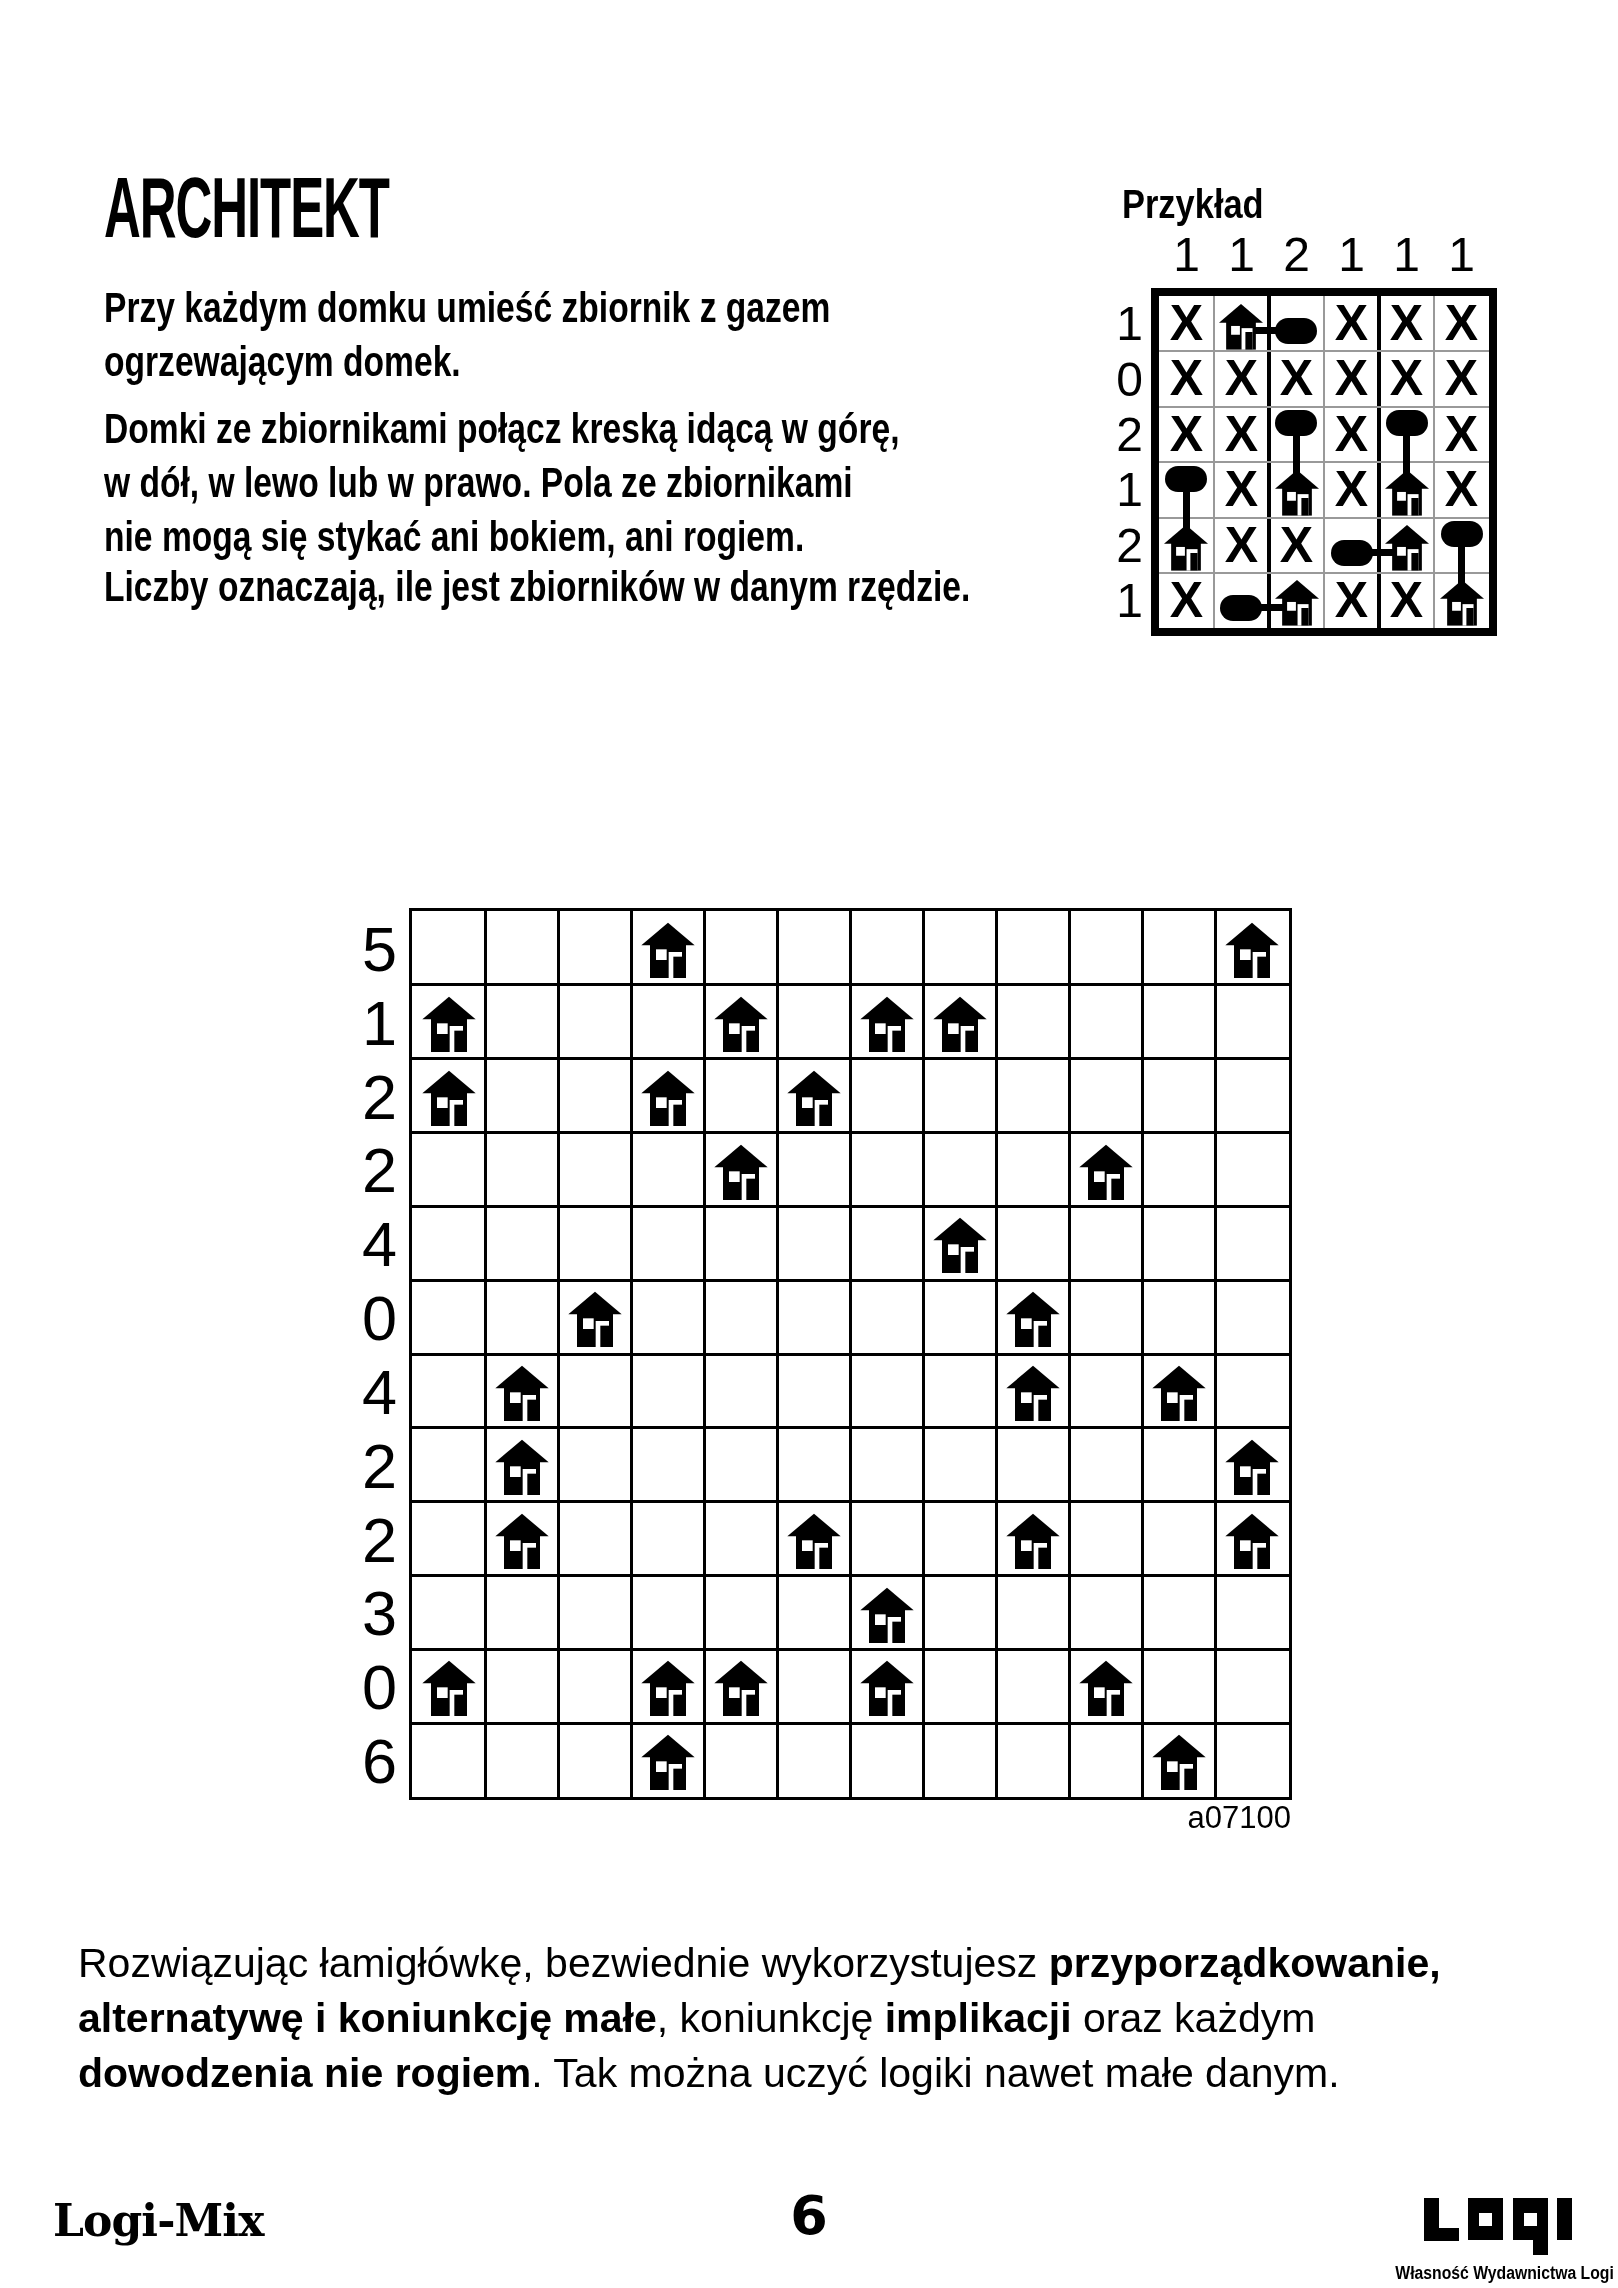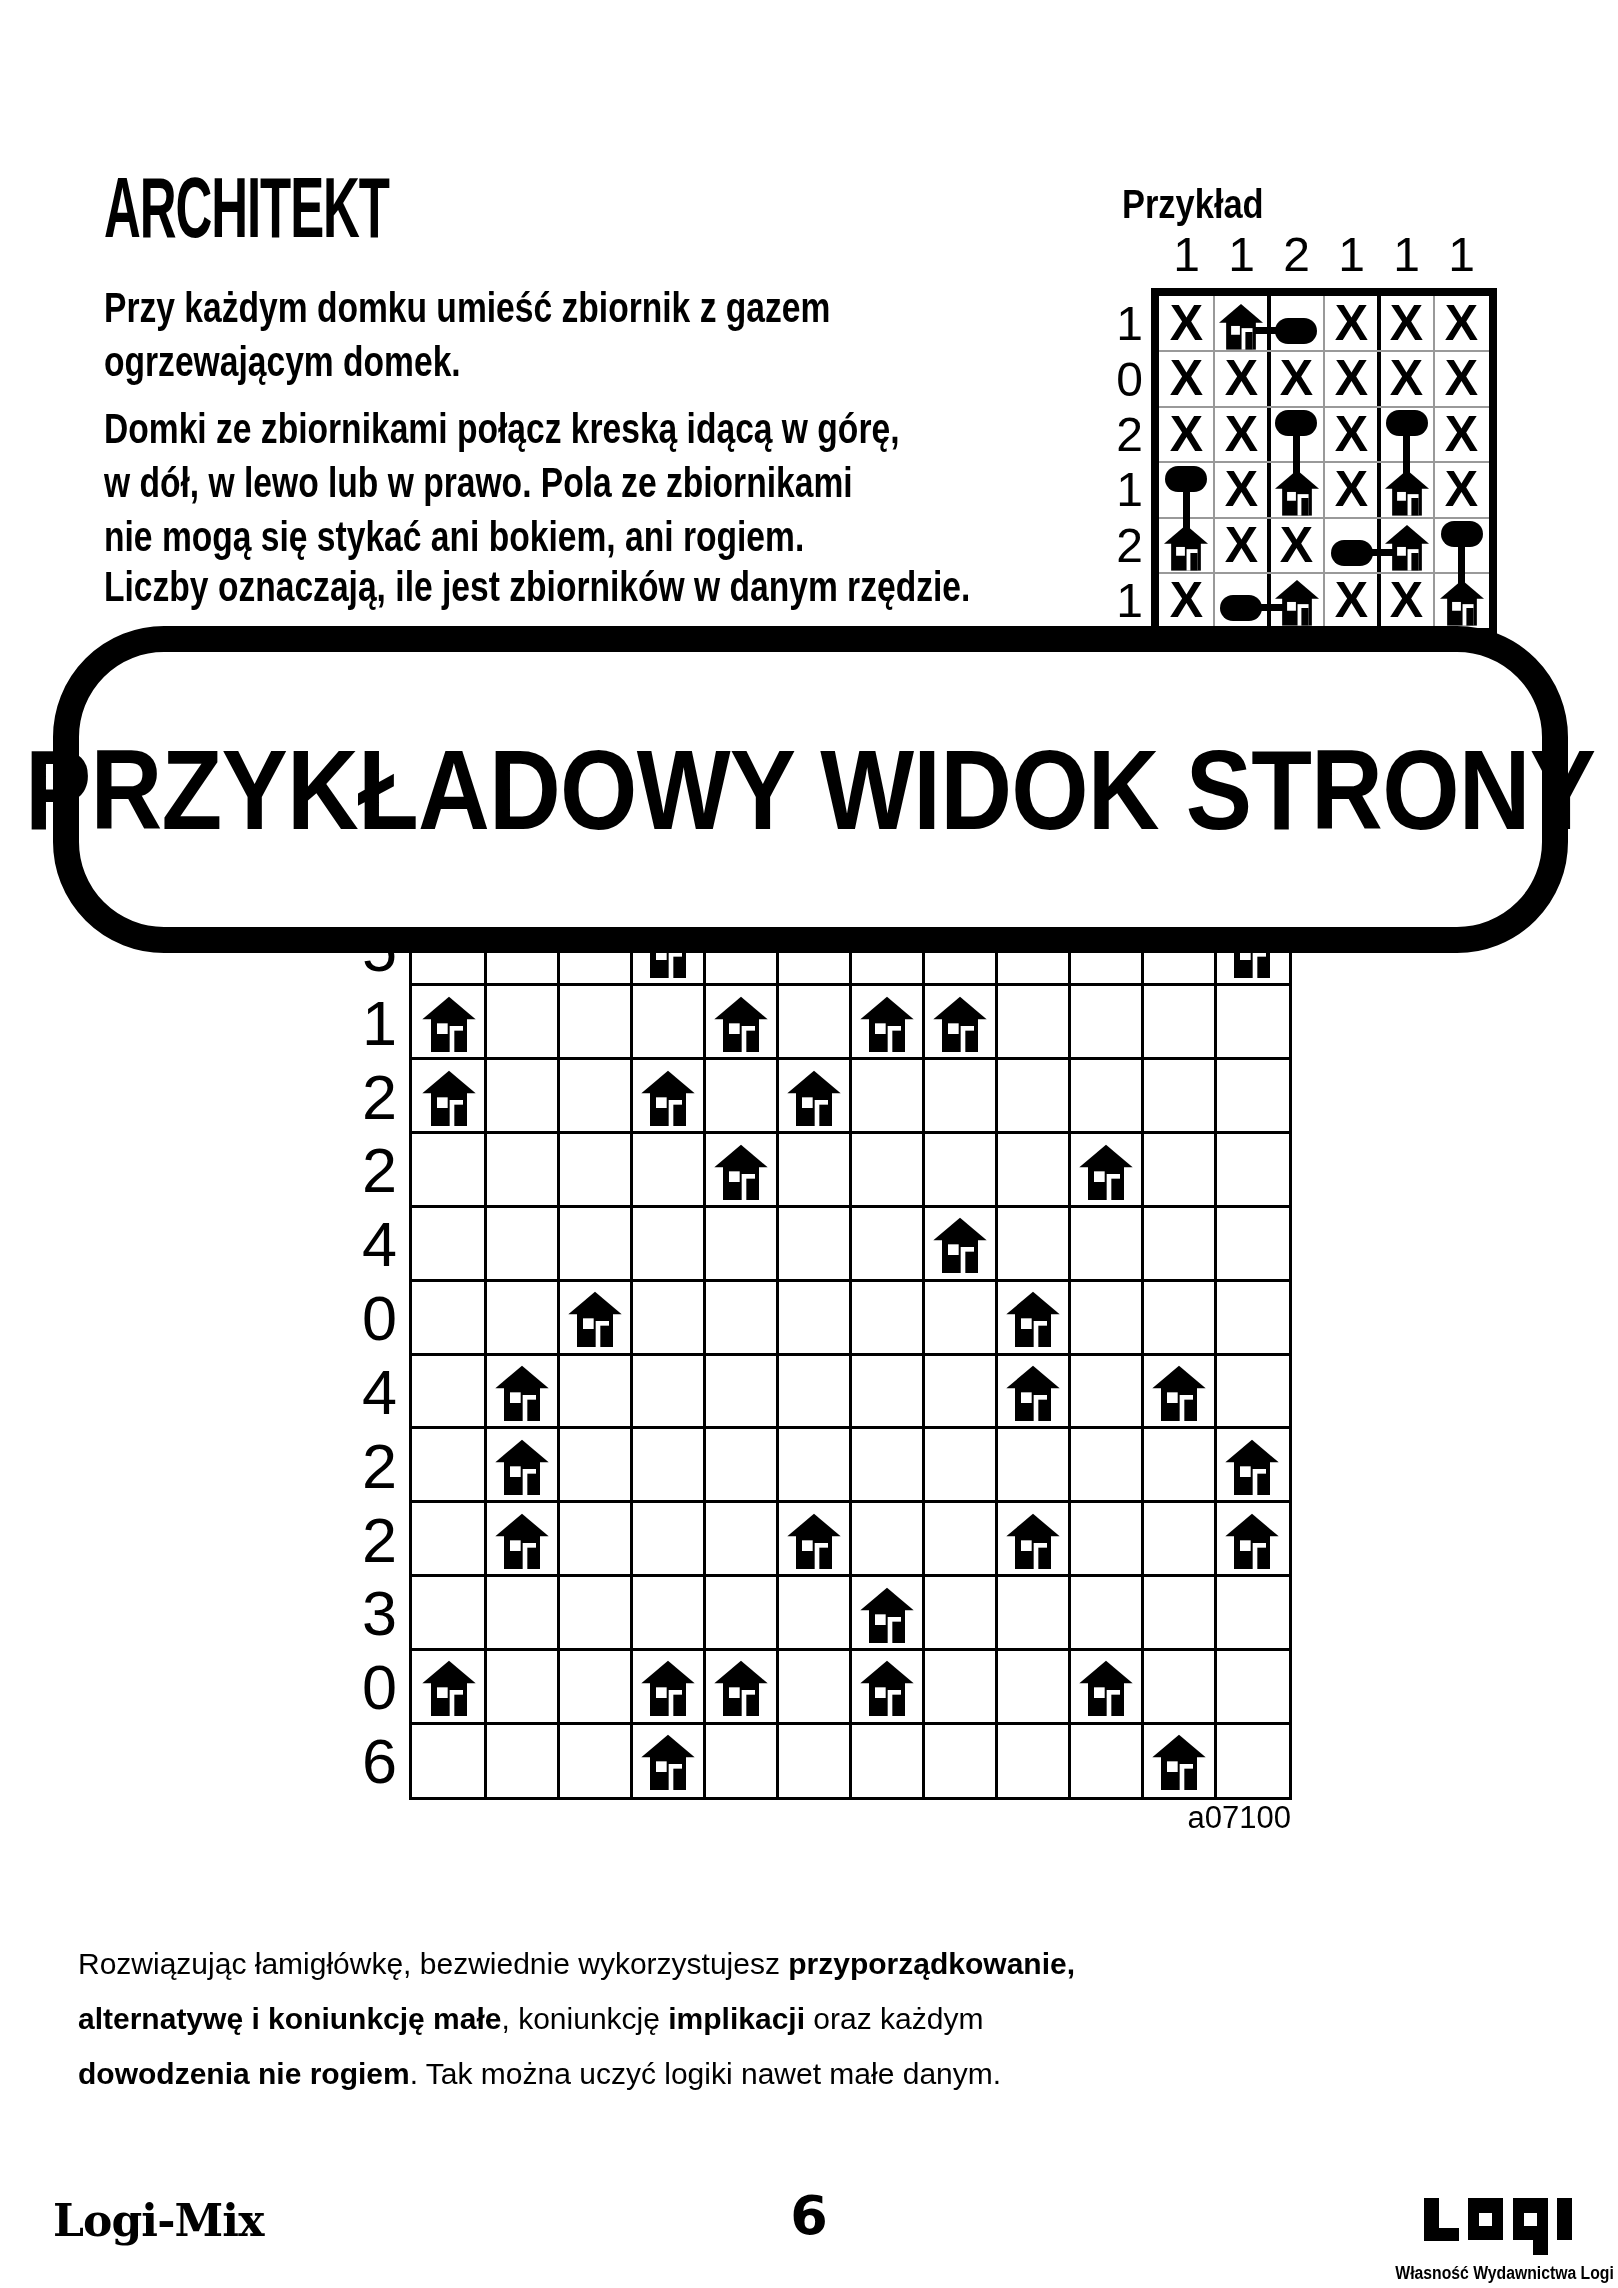--- a/index.html
+++ b/index.html
@@ -28,21 +28,21 @@
   .main-rownum{position:absolute;left:305px;width:92px;text-align:right;font-size:63px;font-weight:400;
                height:74px;line-height:74px;}
   .code-label{position:absolute;left:1055px;top:1800px;width:236px;text-align:right;font-size:31px;}
 
   .banner{position:absolute;left:53px;top:626px;width:1515px;height:327px;box-sizing:border-box;
           border:26px solid #000;border-radius:111px;background:#fff;z-index:10;
           display:flex;align-items:center;justify-content:center;}
   .banner-text{font-size:113px;font-weight:700;letter-spacing:-0.9px;white-space:nowrap;
                transform:scaleX(0.88);}
 
-  .bottom-par{position:absolute;left:78px;top:1936px;font-size:30px;line-height:55px;font-weight:400;}
+  .bottom-par{position:absolute;left:78px;top:1936px;font-size:41px;line-height:55px;font-weight:400;}
   .bottom-par b{font-weight:700;}
 
   .footer-mag{position:absolute;left:53px;top:2195px;font-family:"DejaVu Serif", serif;
               font-weight:800;font-size:44px;letter-spacing:-0.9px;}
   .footer-page{position:absolute;left:763px;top:2184px;width:92px;text-align:center;
                font-family:"DejaVu Sans", sans-serif;font-weight:800;font-size:54px;}
   .logo{position:absolute;left:1424px;top:2198px;width:148px;height:59px;}
   .logo .blk{position:absolute;background:#000;}
   .logo .hole{position:absolute;background:#fff;}
   .copyright{position:absolute;right:5.5px;top:2263px;font-size:17.5px;font-weight:700;
@@ -433,23 +433,20 @@
       <div class="main-rownum" style="top: 1281px;">0</div>
       <div class="main-rownum" style="top: 1355px;">4</div>
       <div class="main-rownum" style="top: 1429px;">2</div>
       <div class="main-rownum" style="top: 1503px;">2</div>
       <div class="main-rownum" style="top: 1576px;">3</div>
       <div class="main-rownum" style="top: 1650px;">0</div>
       <div class="main-rownum" style="top: 1724px;">6</div>
     </div>
   <div class="code-label">a07100</div>
 
-  <div class="banner">
-    <div class="banner-text">PRZYKŁADOWY WIDOK STRONY</div>
-  </div>
 
   <div class="bottom-par" id="bottom-par"><span>Rozwiązując łamigłówkę, bezwiednie wykorzystujesz </span><b>przyporządkowanie,</b><br><b>alternatywę i koniunkcję małe</b><span>, koniunkcję </span><b>implikacji</b><span> oraz każdym</span><br><b>dowodzenia nie rogiem</b><span>. Tak można uczyć logiki nawet małe danym.</span></div>
 
   <div class="footer-mag">Logi-Mix</div>
   <div class="footer-page">6</div>
 
   <div class="logo" id="loqi-logo" aria-label="LOQI">
 
     <div class="blk" style="left:0;top:0;width:14.8px;height:42px;"></div>
     <div class="blk" style="left:0;top:29.5px;width:35px;height:13px;"></div>

